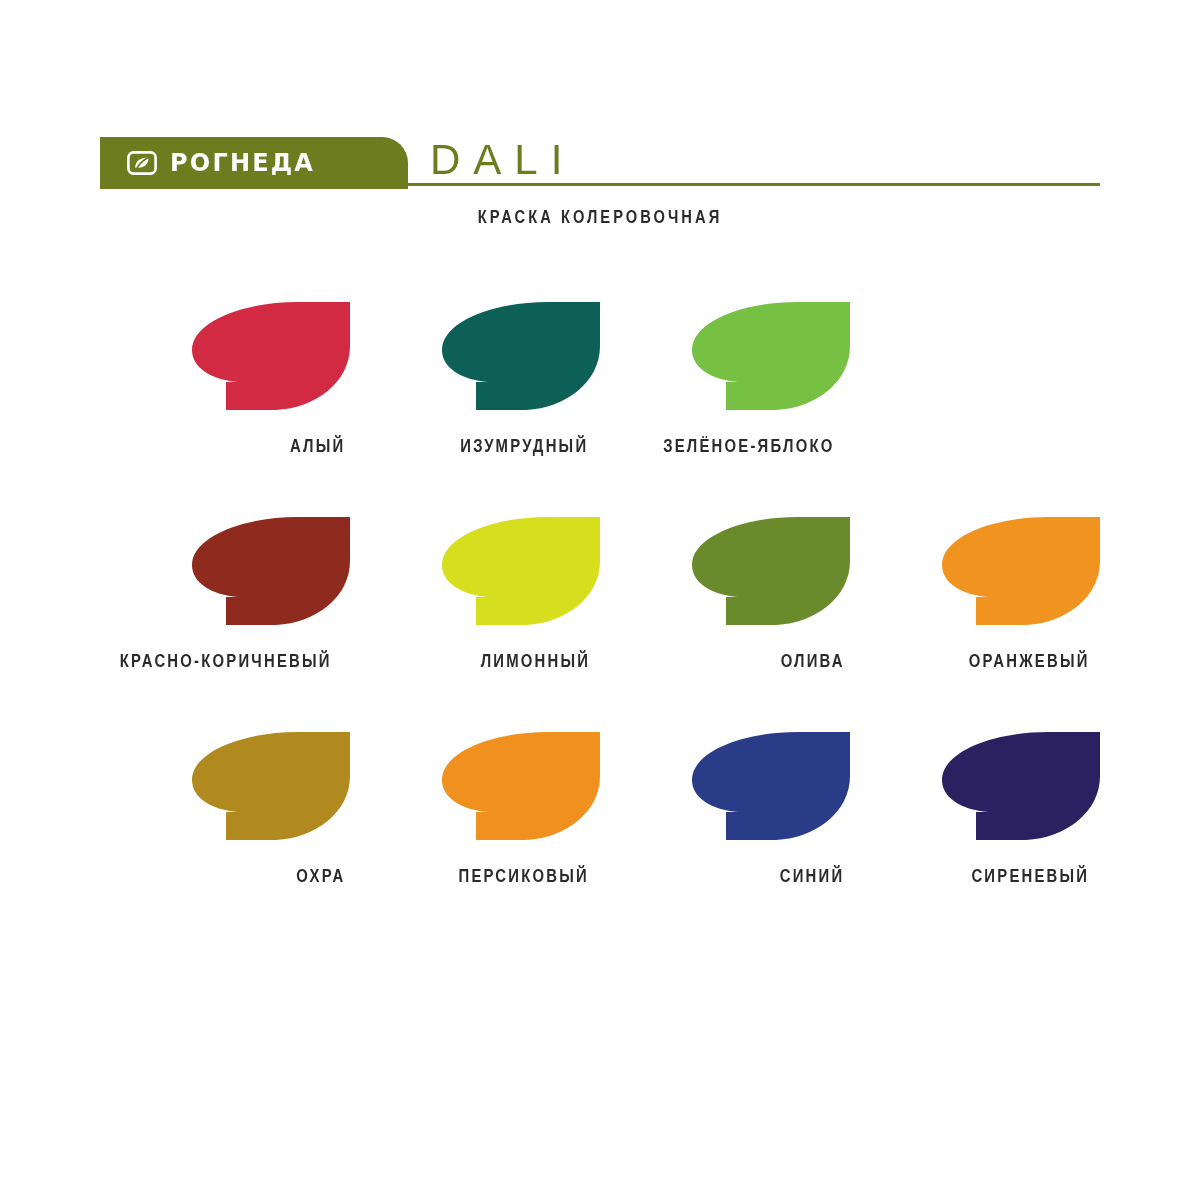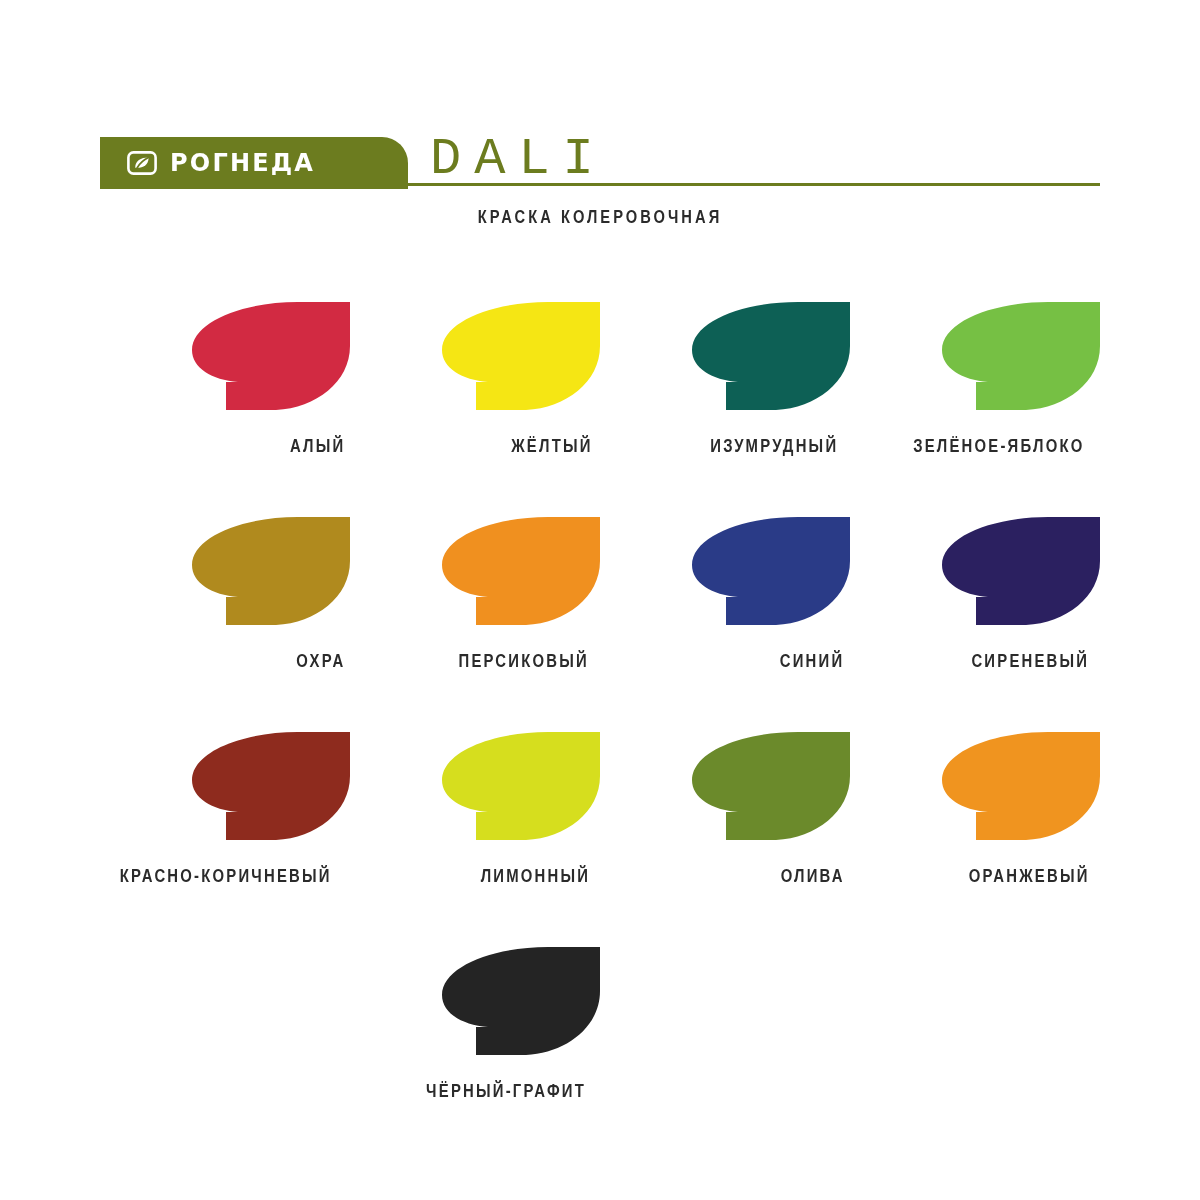--- a/index.html
+++ b/index.html
@@ -66,24 +66,24 @@
     top: 46px;
     width: 692px;
     height: 3px;
     background: #6C7C1F;
   }
   .product-name {
     position: absolute;
     left: 330px;
     top: 2px;
     color: #6C7C1F;
-    font-size: 52px;
+    font-size: 42px;
     font-weight: 400;
     letter-spacing: 13px;
-    font-family: Liberation Mono, monospace;
+    font-family: Liberation Sans, sans-serif;
     line-height: 42px;
     white-space: nowrap;
   }
   .subtitle {
     position: absolute;
     left: 0;
     top: 70px;
     width: 1000px;
     text-align: center;
     color: #2b2b2b;
@@ -169,47 +169,74 @@
         <div class="swatch-wrap">
           <svg class="swatch-svg" viewBox="0 0 160 115">
             <path d="M160 2 L160 46 C160 82 126 108 86 110 L36 110 L36 82 L48 82 C22 80 2 68 2 50 C2 22 52 2 108 2 Z" fill="#D22A42"></path>
           </svg>
         </div>
         <div class="swatch-label">АЛЫЙ</div>
       </div>
       <div class="cell">
         <div class="swatch-wrap">
           <svg class="swatch-svg" viewBox="0 0 160 115">
-            <path d="M160 2 L160 46 C160 82 126 108 86 110 L36 110 L36 82 L48 82 C22 80 2 68 2 50 C2 22 52 2 108 2 Z" fill="#F5E614"></path>
-          </svg>
-        </div>
-        <div class="swatch-label">ЖЁЛТЫЙ</div>
-      </div>
-      <div class="cell">
-        <div class="swatch-wrap">
-          <svg class="swatch-svg" viewBox="0 0 160 115">
             <path d="M160 2 L160 46 C160 82 126 108 86 110 L36 110 L36 82 L48 82 C22 80 2 68 2 50 C2 22 52 2 108 2 Z" fill="#0D6055"></path>
           </svg>
         </div>
         <div class="swatch-label">ИЗУМРУДНЫЙ</div>
       </div>
       <div class="cell">
         <div class="swatch-wrap">
           <svg class="swatch-svg" viewBox="0 0 160 115">
             <path d="M160 2 L160 46 C160 82 126 108 86 110 L36 110 L36 82 L48 82 C22 80 2 68 2 50 C2 22 52 2 108 2 Z" fill="#76C044"></path>
           </svg>
         </div>
         <div class="swatch-label">ЗЕЛЁНОЕ-ЯБЛОКО</div>
       </div>
     </div>
 
     <div class="row">
       <div class="cell">
         <div class="swatch-wrap">
           <svg class="swatch-svg" viewBox="0 0 160 115">
+            <path d="M160 2 L160 46 C160 82 126 108 86 110 L36 110 L36 82 L48 82 C22 80 2 68 2 50 C2 22 52 2 108 2 Z" fill="#8E2B1E"></path>
+          </svg>
+        </div>
+        <div class="swatch-label">КРАСНО-КОРИЧНЕВЫЙ</div>
+      </div>
+      <div class="cell">
+        <div class="swatch-wrap">
+          <svg class="swatch-svg" viewBox="0 0 160 115">
+            <path d="M160 2 L160 46 C160 82 126 108 86 110 L36 110 L36 82 L48 82 C22 80 2 68 2 50 C2 22 52 2 108 2 Z" fill="#D6DE1E"></path>
+          </svg>
+        </div>
+        <div class="swatch-label">ЛИМОННЫЙ</div>
+      </div>
+      <div class="cell">
+        <div class="swatch-wrap">
+          <svg class="swatch-svg" viewBox="0 0 160 115">
+            <path d="M160 2 L160 46 C160 82 126 108 86 110 L36 110 L36 82 L48 82 C22 80 2 68 2 50 C2 22 52 2 108 2 Z" fill="#6B8A2B"></path>
+          </svg>
+        </div>
+        <div class="swatch-label">ОЛИВА</div>
+      </div>
+      <div class="cell">
+        <div class="swatch-wrap">
+          <svg class="swatch-svg" viewBox="0 0 160 115">
+            <path d="M160 2 L160 46 C160 82 126 108 86 110 L36 110 L36 82 L48 82 C22 80 2 68 2 50 C2 22 52 2 108 2 Z" fill="#F0941F"></path>
+          </svg>
+        </div>
+        <div class="swatch-label">ОРАНЖЕВЫЙ</div>
+      </div>
+    </div>
+
+    <div class="row">
+      <div class="cell">
+        <div class="swatch-wrap">
+          <svg class="swatch-svg" viewBox="0 0 160 115">
             <path d="M160 2 L160 46 C160 82 126 108 86 110 L36 110 L36 82 L48 82 C22 80 2 68 2 50 C2 22 52 2 108 2 Z" fill="#B08A1E"></path>
           </svg>
         </div>
         <div class="swatch-label">ОХРА</div>
       </div>
       <div class="cell">
         <div class="swatch-wrap">
           <svg class="swatch-svg" viewBox="0 0 160 115">
             <path d="M160 2 L160 46 C160 82 126 108 86 110 L36 110 L36 82 L48 82 C22 80 2 68 2 50 C2 22 52 2 108 2 Z" fill="#F0901F"></path>
           </svg>
@@ -228,61 +255,18 @@
         <div class="swatch-wrap">
           <svg class="swatch-svg" viewBox="0 0 160 115">
             <path d="M160 2 L160 46 C160 82 126 108 86 110 L36 110 L36 82 L48 82 C22 80 2 68 2 50 C2 22 52 2 108 2 Z" fill="#2B2060"></path>
           </svg>
         </div>
         <div class="swatch-label">СИРЕНЕВЫЙ</div>
       </div>
     </div>
 
     <div class="row">
-      <div class="cell">
-        <div class="swatch-wrap">
-          <svg class="swatch-svg" viewBox="0 0 160 115">
-            <path d="M160 2 L160 46 C160 82 126 108 86 110 L36 110 L36 82 L48 82 C22 80 2 68 2 50 C2 22 52 2 108 2 Z" fill="#8E2B1E"></path>
-          </svg>
-        </div>
-        <div class="swatch-label">КРАСНО-КОРИЧНЕВЫЙ</div>
-      </div>
-      <div class="cell">
-        <div class="swatch-wrap">
-          <svg class="swatch-svg" viewBox="0 0 160 115">
-            <path d="M160 2 L160 46 C160 82 126 108 86 110 L36 110 L36 82 L48 82 C22 80 2 68 2 50 C2 22 52 2 108 2 Z" fill="#D6DE1E"></path>
-          </svg>
-        </div>
-        <div class="swatch-label">ЛИМОННЫЙ</div>
-      </div>
-      <div class="cell">
-        <div class="swatch-wrap">
-          <svg class="swatch-svg" viewBox="0 0 160 115">
-            <path d="M160 2 L160 46 C160 82 126 108 86 110 L36 110 L36 82 L48 82 C22 80 2 68 2 50 C2 22 52 2 108 2 Z" fill="#6B8A2B"></path>
-          </svg>
-        </div>
-        <div class="swatch-label">ОЛИВА</div>
-      </div>
-      <div class="cell">
-        <div class="swatch-wrap">
-          <svg class="swatch-svg" viewBox="0 0 160 115">
-            <path d="M160 2 L160 46 C160 82 126 108 86 110 L36 110 L36 82 L48 82 C22 80 2 68 2 50 C2 22 52 2 108 2 Z" fill="#F0941F"></path>
-          </svg>
-        </div>
-        <div class="swatch-label">ОРАНЖЕВЫЙ</div>
-      </div>
-    </div>
-
-    <div class="row">
       <div class="cell empty"></div>
-      <div class="cell">
-        <div class="swatch-wrap">
-          <svg class="swatch-svg" viewBox="0 0 160 115">
-            <path d="M160 2 L160 46 C160 82 126 108 86 110 L36 110 L36 82 L48 82 C22 80 2 68 2 50 C2 22 52 2 108 2 Z" fill="#242424"></path>
-          </svg>
-        </div>
-        <div class="swatch-label">ЧЁРНЫЙ-ГРАФИТ</div>
-      </div>
       <div class="cell empty"></div>
     </div>
 
   </div>
 </div>
 
 </body></html>

